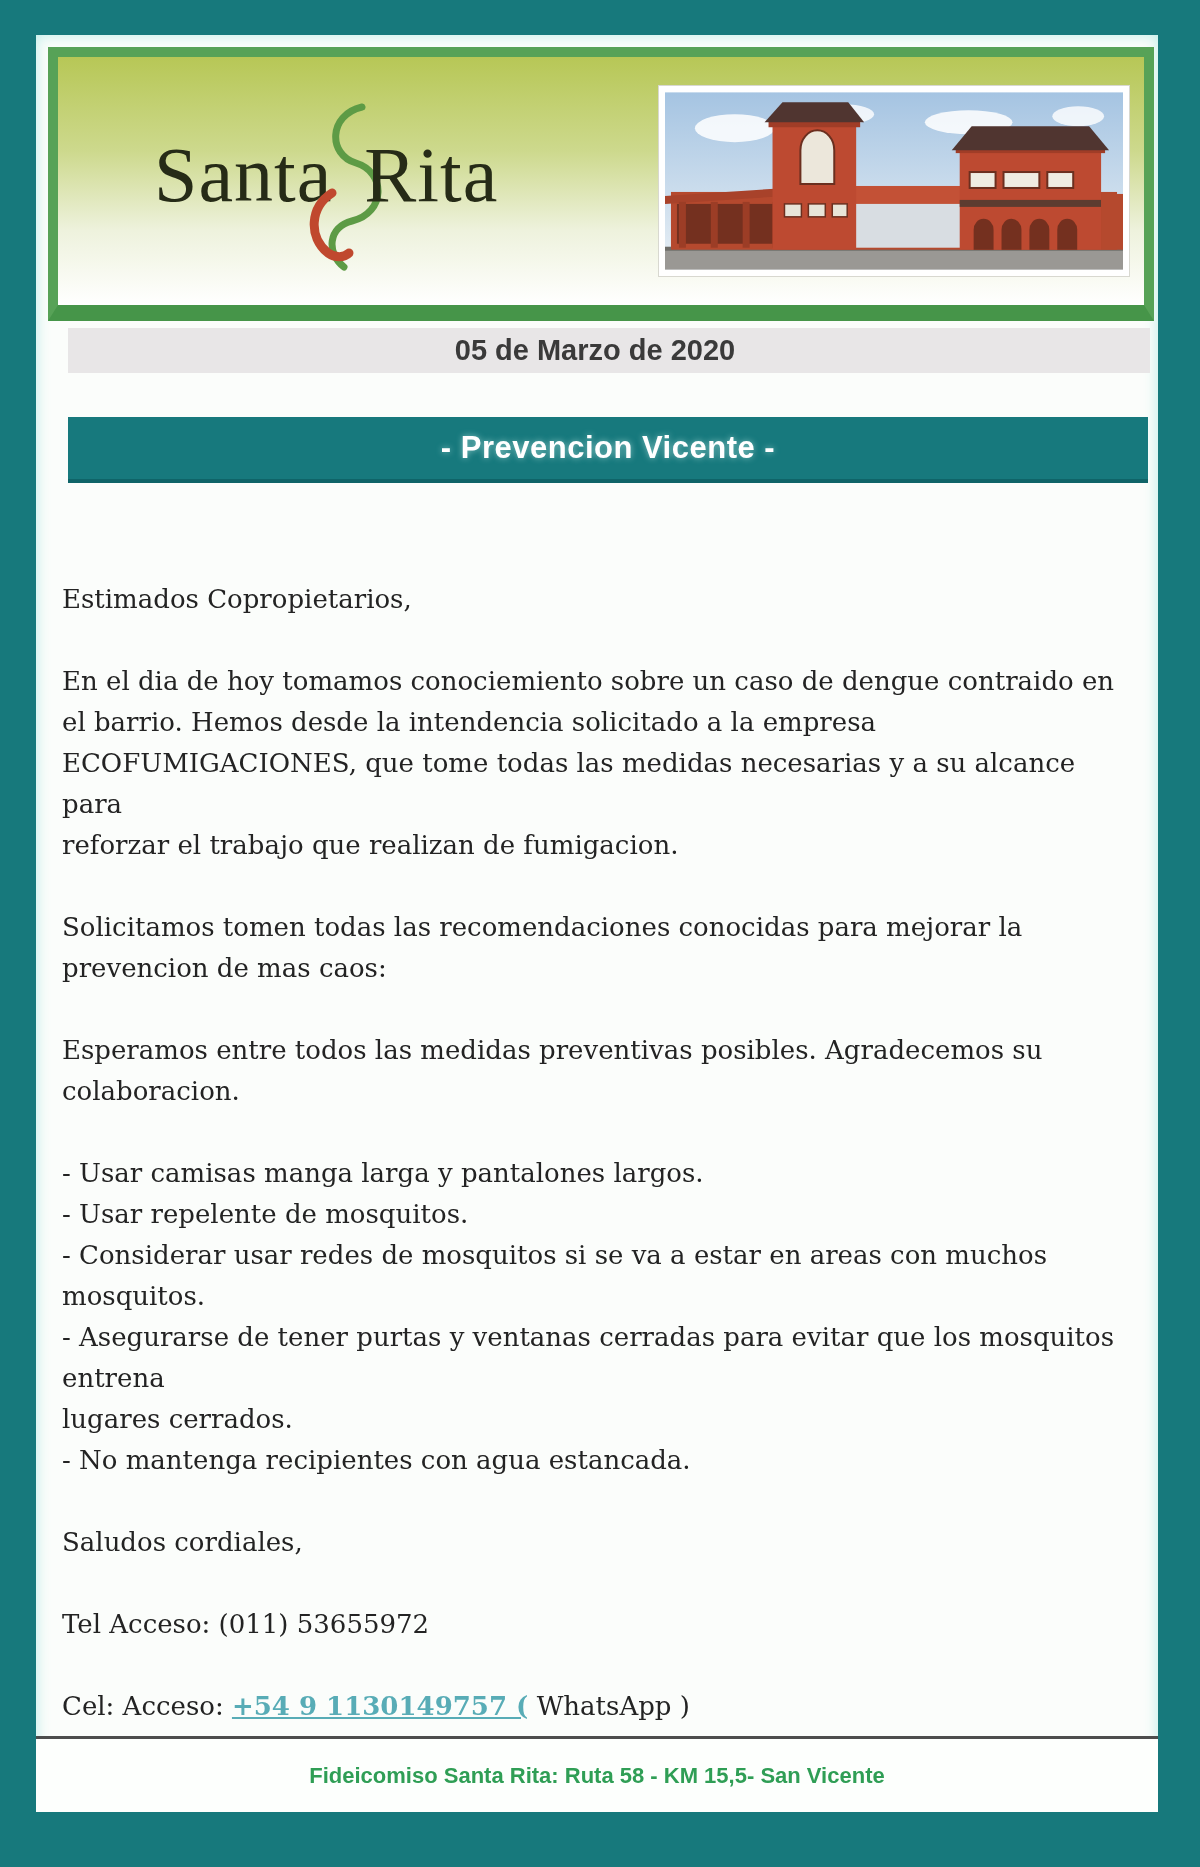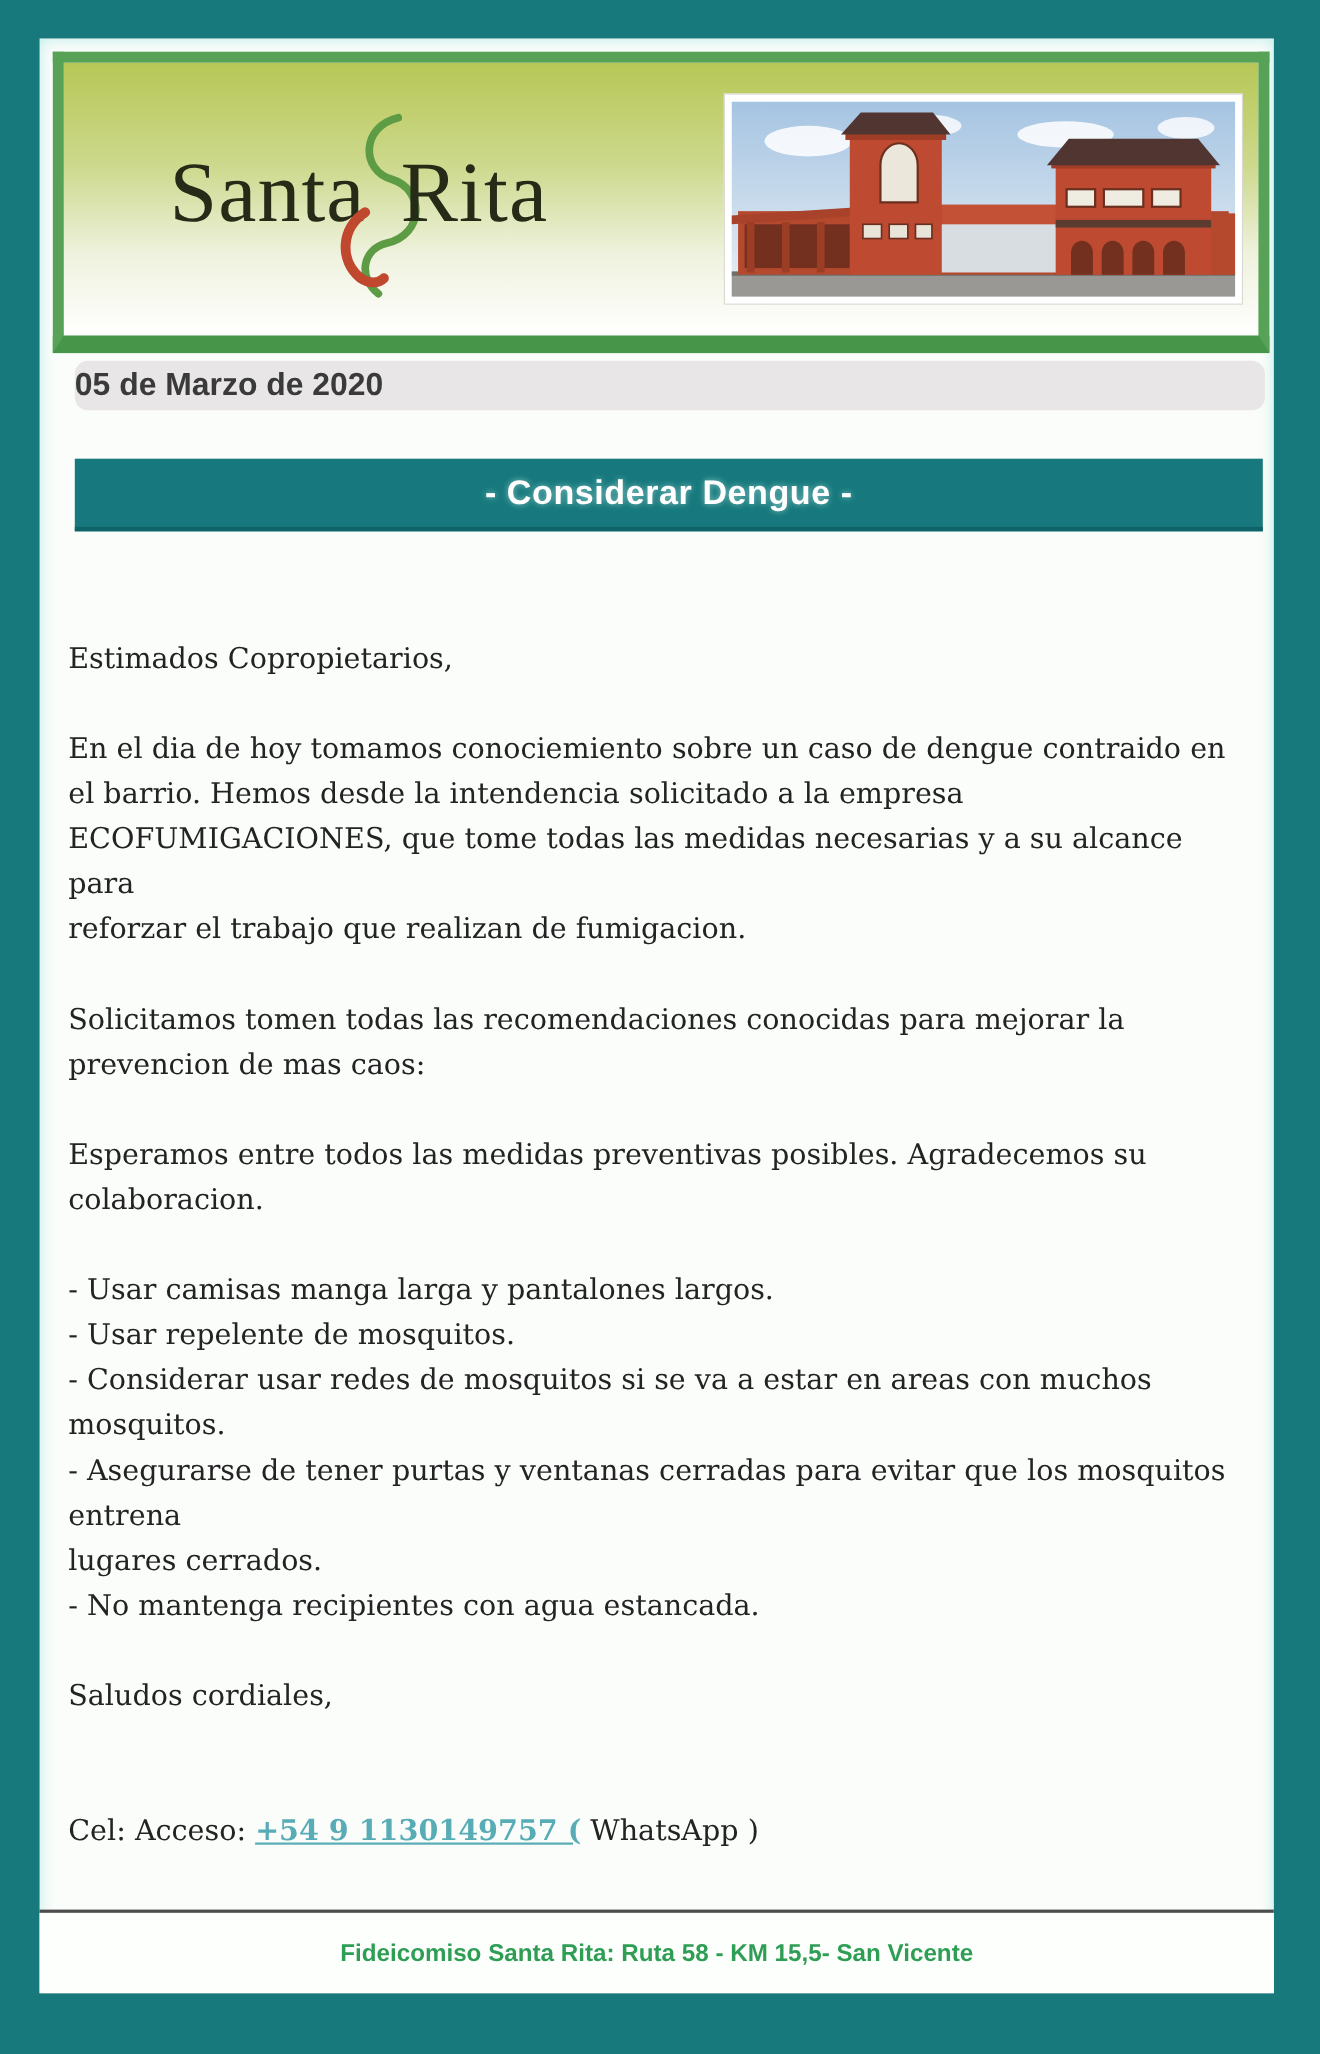--- a/index.html
+++ b/index.html
@@ -38,23 +38,23 @@
   .photo-frame {
     background:#ffffff; padding:6px;
     border:1px solid #d8d8d0;
     line-height:0; flex:0 0 auto;
   }
   .photo-frame svg { width:458px; height:178px; }
   
   .date-bar {
     margin:7px 8px 0 32px;
     height:45px; background:#e8e6e7;
-    text-align:left; line-height:45px;
+    text-align:center; line-height:45px;
     padding-right:28px;
-    font-size:29px; font-weight:600; color:#3a3a3a;border-radius:12px;
+    font-size:29px; font-weight:600; color:#3a3a3a;
   }
   
   .banner {
     margin:44px 10px 0 32px;
     height:66px; background:#17797d;
     border-bottom:4px solid #0f6468;
     color:#ffffff; text-align:center; line-height:62px;
     font-size:31px; font-weight:700; letter-spacing:.5px;
     text-shadow:0 0 6px rgba(220,255,250,.55);
   }
@@ -144,21 +144,21 @@
           <rect x="438" y="102" width="22" height="56" fill="#b5492e"></rect>
         </svg>
       </div>
     </div>
 
     <div class="date-bar">
       <span>05 de Marzo de 2020</span>
     </div>
 
     <div class="banner">
-      <span>- Considerar Dengue -</span>
+      <span>- Prevencion Vicente -</span>
     </div>
 
     <div class="letter">
       <p>Estimados Copropietarios,</p>
       <p>En el dia de hoy tomamos conociemiento sobre un caso de dengue contraido en
 el barrio. Hemos desde la intendencia solicitado a la empresa
 ECOFUMIGACIONES, que tome todas las medidas necesarias y a su alcance para
 reforzar el trabajo que realizan de fumigacion.</p>
       <p>Solicitamos tomen todas las recomendaciones conocidas para mejorar la
 prevencion de mas caos:</p>
@@ -166,20 +166,21 @@
 colaboracion.</p>
       <p>- Usar camisas manga larga y pantalones largos.
 - Usar repelente de mosquitos.
 - Considerar usar redes de mosquitos si se va a estar en areas con muchos
 mosquitos.
 - Asegurarse de tener purtas y ventanas cerradas para evitar que los mosquitos
 entrena
 lugares cerrados.
 - No mantenga recipientes con agua estancada.</p>
       <p>Saludos cordiales,</p>
+      <div class="contact-line">Tel Acceso: (011) 53655972</div>
       <div class="contact-line">
         <span>Cel: Acceso: </span><a href="#" class="phone-link">+54 9 1130149757 (</a><span> WhatsApp )</span>
       </div>
     </div>
 
     <div class="footer-area">
       <hr class="footer-divider">
       <div class="footer-bar">
         <span>Fideicomiso Santa Rita: Ruta 58 - KM 15,5- San Vicente</span>
       </div>

